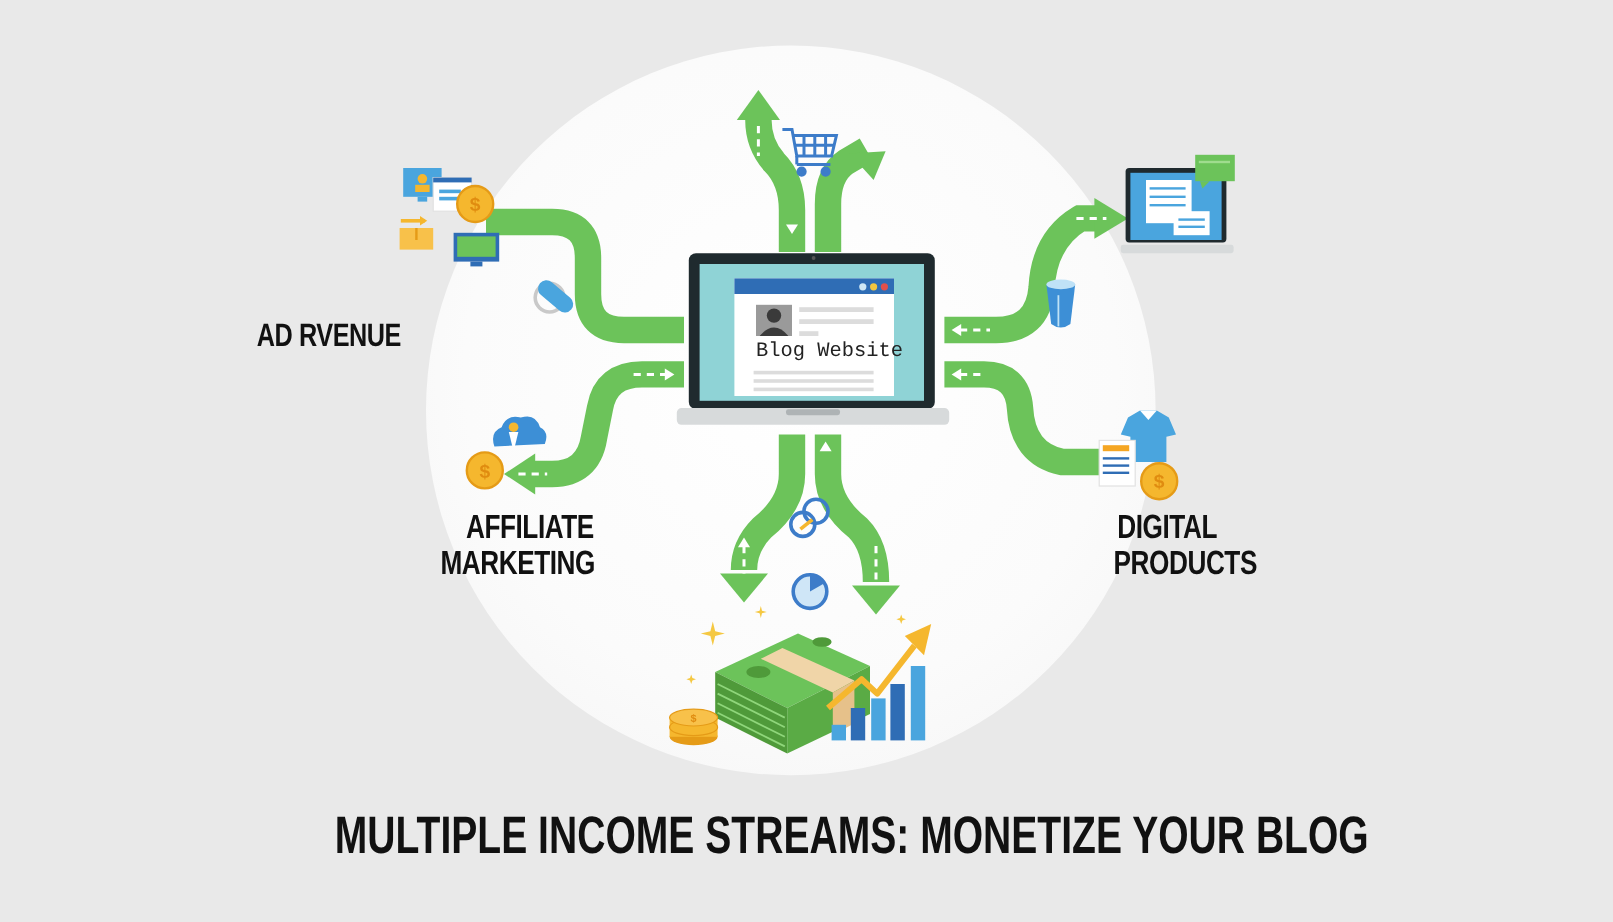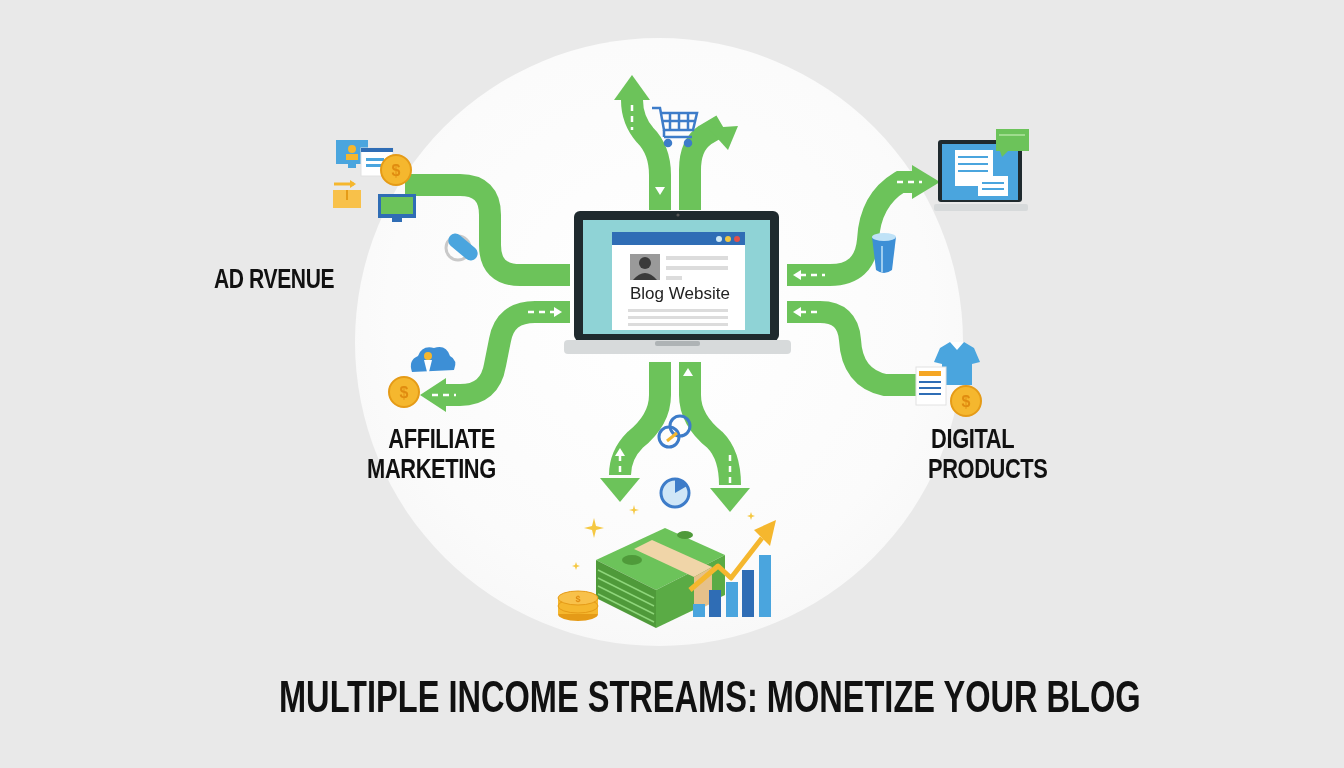--- a/index.html
+++ b/index.html
@@ -28,21 +28,21 @@
     .lbl-aff span, .lbl-dig span { display: block; }
     .lbl-dig { left: 928px; top: 424px; font-size: 28px; }
     .title {
       position: absolute; left: 279px; top: 672px;
       font-size: 44px; font-weight: 700; color: #111;
       transform: scaleX(0.74); transform-origin: left top;
       white-space: nowrap; letter-spacing: 0px;
     }
     .blog-text {
       position: absolute; left: 630px; top: 284px;
-      font-size: 17px; color: #222; white-space: nowrap;
+      font-size: 17px; color: #222; white-space: nowrap; font-family: Liberation Mono, monospace;
     }
   </style>
 </head>
 <body>
 
 <div class="stage">
   <div class="halo"></div>
 
   <svg class="art" width="1344" height="768" viewBox="0 0 1344 768">
     <defs>

